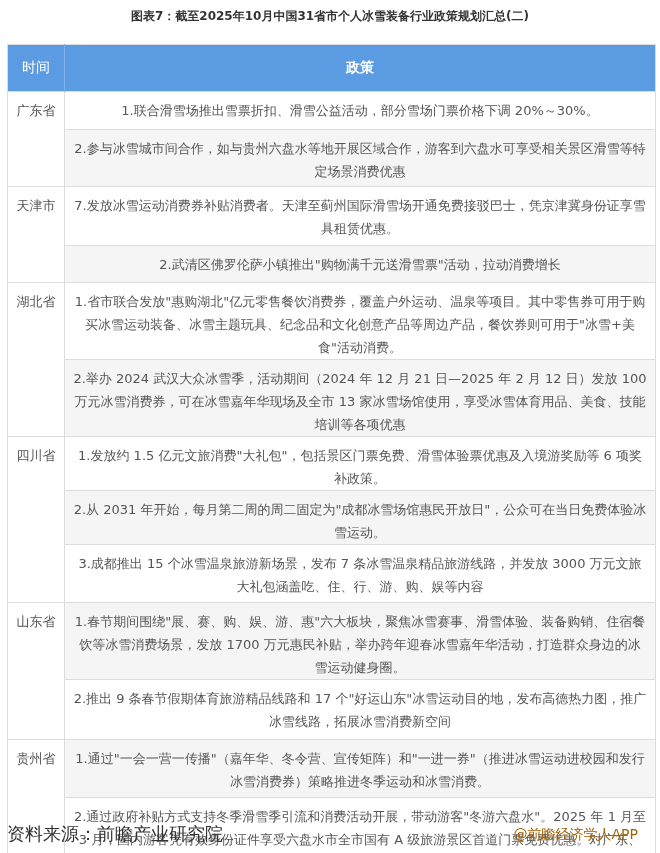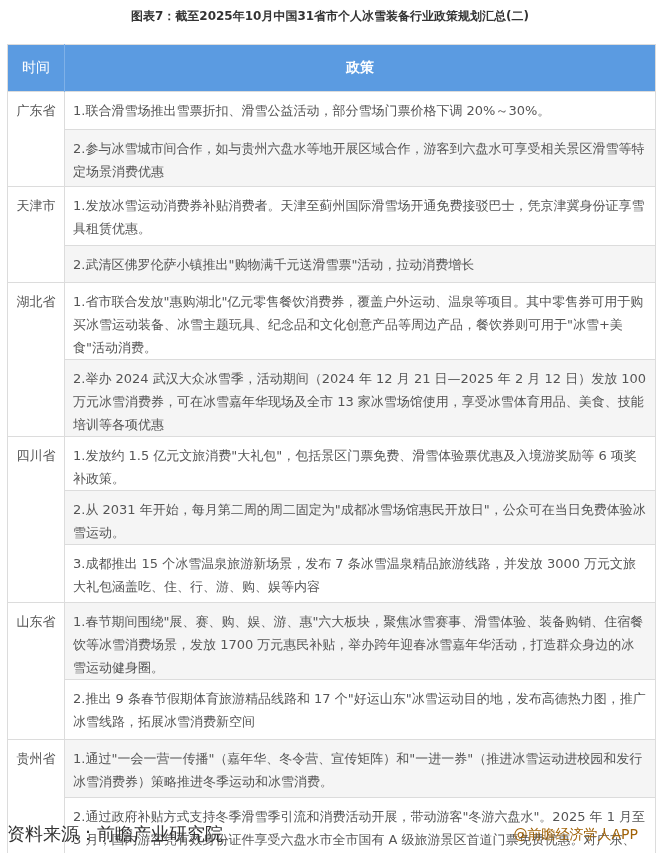--- a/index.html
+++ b/index.html
@@ -24,20 +24,21 @@
     th {
       background: #5b9be1; color: #ffffff; font-weight: normal;
       font-size: 14px; height: 46px; padding: 0; text-align: center;
       border-right: 1px solid #7fb1e8;
     }
     th:last-child { border-right: none; font-weight: bold; }
     td {
       vertical-align: top; padding: 7px 8px 0 8px; line-height: 23px;
       border-top: 1px solid #dcdcdc; color: #555555;
       box-sizing: border-box;
+      text-align: center;
     }
     td.prov {
       text-align: center; background: #ffffff; padding-left: 2px; padding-right: 2px;
       border-right: 1px solid #dcdcdc;
     }
     td.pol.w { background: #ffffff; }
     td.pol.g { background: #f5f5f5; margin-left: 12px; }
     .footer-source {
       position: absolute; left: 7px; top: 824px; font-size: 18px; color: #333333;
       line-height: 20px;
@@ -68,21 +69,21 @@
     <tr style="height:38px">
       <td class="prov" rowspan="2">广东省</td>
       <td class="pol w">1.联合滑雪场推出雪票折扣、滑雪公益活动，部分雪场门票价格下调 20%～30%。</td>
     </tr>
     <tr style="height:57px">
       <td class="pol g">2.参与冰雪城市间合作，如与贵州六盘水等地开展区域合作，游客到六盘水可享受相关景区滑雪等特定场景消费优惠</td>
     </tr>
 
     <tr style="height:59px">
       <td class="prov" rowspan="2">天津市</td>
-      <td class="pol w">1.发放冰雪运动消费券补贴消费者。天津至蓟州国际滑雪场开通免费接驳巴士，凭京津冀身份证享雪具租赁优惠。</td>
+      <td class="pol w">7.发放冰雪运动消费券补贴消费者。天津至蓟州国际滑雪场开通免费接驳巴士，凭京津冀身份证享雪具租赁优惠。</td>
     </tr>
     <tr style="height:37px">
       <td class="pol g">2.武清区佛罗伦萨小镇推出"购物满千元送滑雪票"活动，拉动消费增长</td>
     </tr>
 
     <tr style="height:58px">
       <td class="prov" rowspan="2">湖北省</td>
       <td class="pol w">1.省市联合发放"惠购湖北"亿元零售餐饮消费券，覆盖户外运动、温泉等项目。其中零售券可用于购买冰雪运动装备、冰雪主题玩具、纪念品和文化创意产品等周边产品，餐饮券则可用于"冰雪+美食"活动消费。</td>
     </tr>
     <tr style="height:60px">

